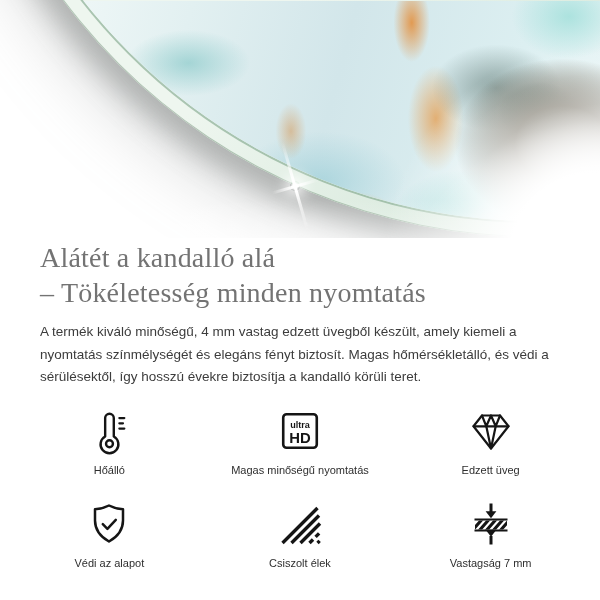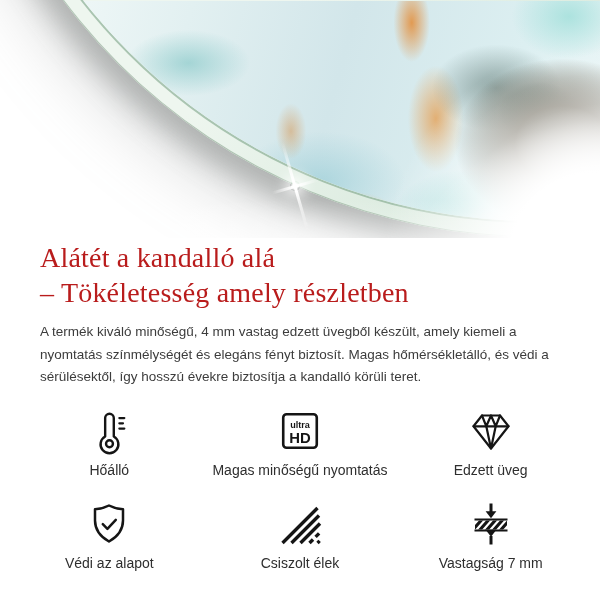--- a/index.html
+++ b/index.html
@@ -58,35 +58,35 @@
     position:absolute;left:-5px;top:-5px;width:10px;height:10px;border-radius:50%;
     background:radial-gradient(circle,#fff 0 30%,rgba(255,255,255,0) 70%);
     box-shadow:0 0 14px 5px rgba(255,255,255,.95);
   }
 
   
   .content{padding:0 40px;}
   .title{
     font-family:"Liberation Serif",serif;font-weight:400;
     font-size:28px;line-height:35px;letter-spacing:.2px;
-    color:#b91c1c;margin:2px 0 0;
+    color:#737373;margin:2px 0 0;
   }
   .desc{
     margin:11px 0 1px;max-width:522px;
     font-size:13.5px;line-height:22.5px;color:#3c3c3c;
   }
 
   
   .features{
     display:grid;grid-template-columns:1fr 1fr 1fr;
     row-gap:23px;margin-top:18px;padding:0 14px;
   }
   .feature{display:flex;flex-direction:column;align-items:center;}
   .icon-box{height:48px;display:flex;align-items:flex-end;justify-content:center;}
-  .feature .label{margin-top:9px;font-size:14px;color:#2e2e2e;line-height:13px;text-align:center;}
+  .feature .label{margin-top:9px;font-size:11px;color:#2e2e2e;line-height:13px;text-align:center;}
   .ic{display:block;}
   .ic *{vector-effect:non-scaling-stroke;}
   .ic-txt{font-family:"Liberation Sans",sans-serif;fill:#151515;}
 </style>
 </head>
 <body>
 
 <div class="page">
 
   <div class="hero">
@@ -98,21 +98,21 @@
     <div class="glare"></div>
     <div class="sparkle">
       <div class="ray1"></div>
       <div class="ray2"></div>
       <div class="core"></div>
     </div>
   </div>
 
   <div class="content">
     <h1 class="title"><span>Alátét a kandalló alá</span><br>
-      <span>– Tökéletesség amely részletben</span>
+      <span>– Tökéletesség minden nyomtatás</span>
     </h1>
     <p class="desc">A termék kiváló minőségű, 4 mm vastag edzett üvegből készült, amely kiemeli a nyomtatás színmélységét és elegáns fényt biztosít. Magas hőmérsékletálló, és védi a sérülésektől, így hosszú évekre biztosítja a kandalló körüli teret.</p>
   </div>
 
   <div class="features">
 
     <div class="feature">
       <div class="icon-box">
         <svg class="ic" width="46" height="48" viewBox="0 0 48 48" fill="none" stroke="#151515" stroke-width="2.4" stroke-linecap="round" stroke-linejoin="round">
           <path d="M20 29.8V10.5a4.5 4.5 0 0 1 9 0v19.3a9.3 9.3 0 1 1-9 0Z"></path>

